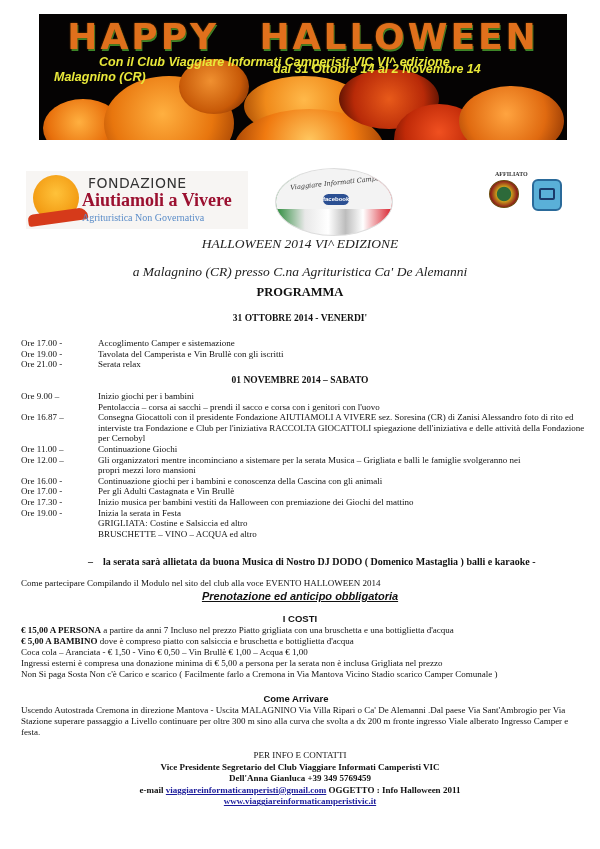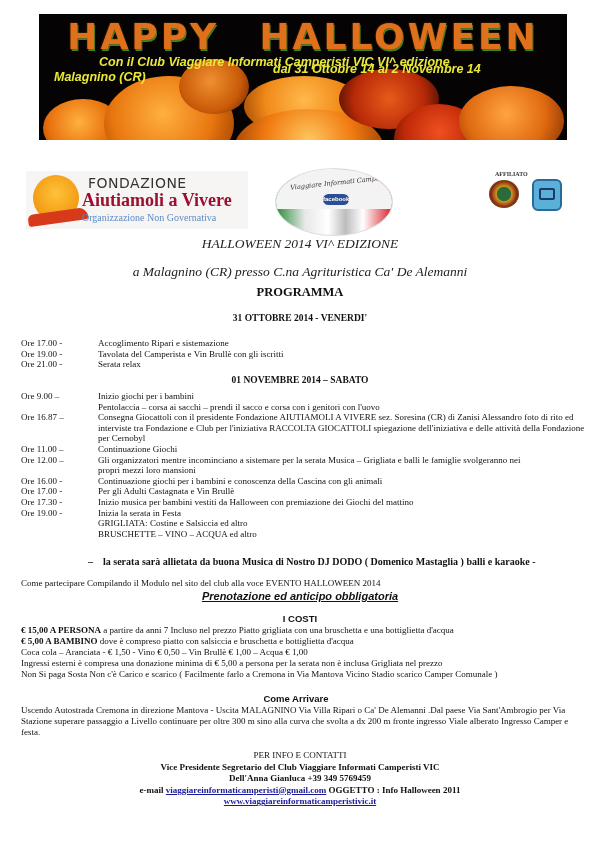--- a/index.html
+++ b/index.html
@@ -143,21 +143,21 @@
   <div class="banner-line l1">Con il Club Viaggiare Informati Camperisti VIC VI^ edizione</div>
   <div class="banner-line l2">Malagnino (CR)</div>
   <div class="banner-line l3">dal 31 Ottobre 14 al 2 Novembre 14</div>
 </div>
 
 <div class="logo-fondazione">
   <div class="sun"></div>
   <div class="hand"></div>
   <div class="fz-1">FONDAZIONE</div>
   <div class="fz-2">Aiutiamoli a Vivere</div>
-  <div class="fz-3">Organizzazione Non Governativa</div>
+  <div class="fz-3">Agrituristica Non Governativa</div>
 </div>
 
 <div class="logo-vic">
   <div class="top"></div>
   <div class="vic-text">Viaggiare Informati Camperisti (V.I.C.)</div>
   <div class="fb-badge">facebook</div>
 </div>
 
 <div class="affiliato-label">AFFILIATO</div>
 <div class="badge-1"></div>
@@ -166,21 +166,21 @@
   </div>
 
 <div class="center h-edition">HALLOWEEN 2014 VI^ EDIZIONE</div>
 <div class="center h-location">a Malagnino (CR) presso C.na  Agrituristica Ca' De Alemanni</div>
 <div class="center h-programma">PROGRAMMA</div>
 <div class="center h-day1">31 OTTOBRE 2014 - VENERDI'</div>
 
 <div class="prog" style="top:338px;">
   <div class="row">
       <span class="time">Ore 17.00 -</span>
-      <span class="desc">Accoglimento Ripari e sistemazione</span>
+      <span class="desc">Accoglimento Camper e sistemazione</span>
     </div>
   <div class="row">
       <span class="time">Ore 19.00 -</span>
       <span class="desc">Tavolata del Camperista e Vin Brullè con gli iscritti</span>
     </div>
   <div class="row">
       <span class="time">Ore 21.00 -</span>
       <span class="desc">Serata relax</span>
     </div>
 </div>

